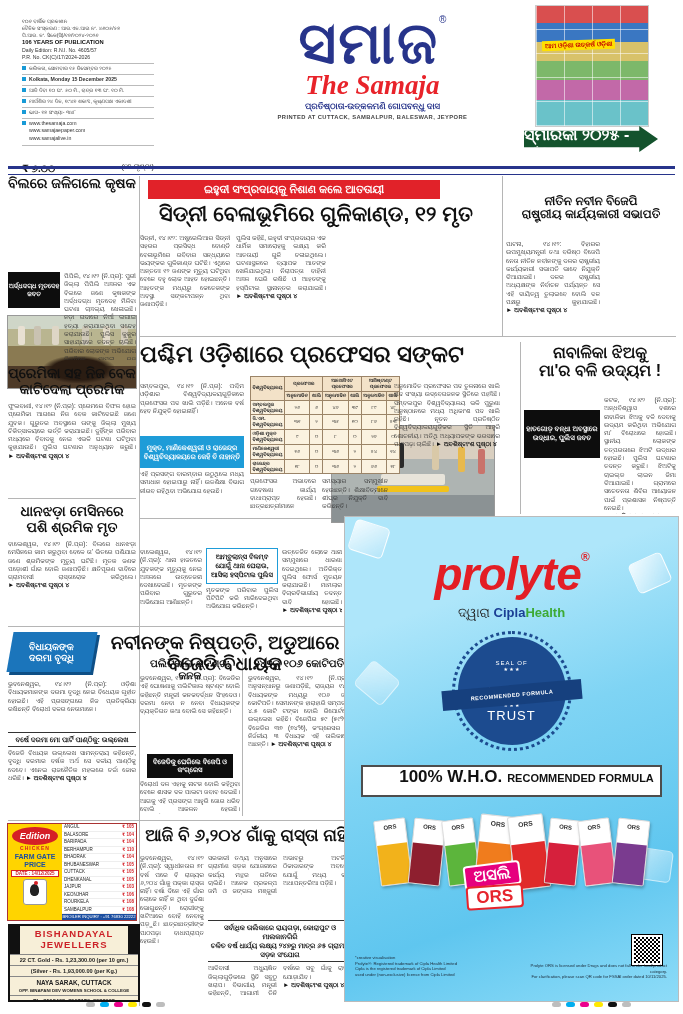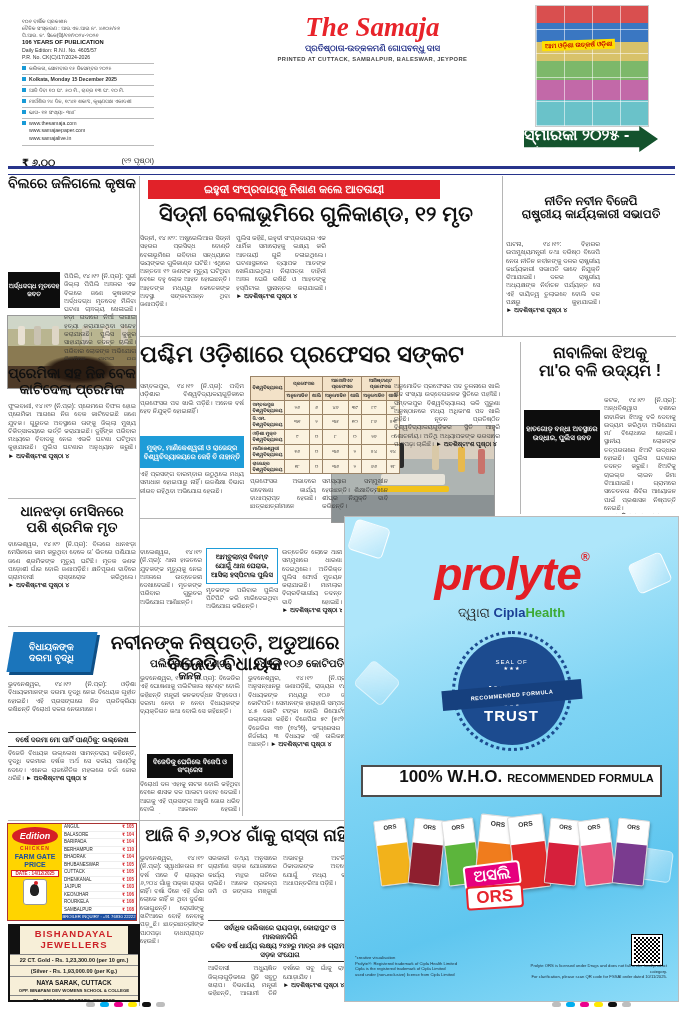--- a/index.html
+++ b/index.html
@@ -134,27 +134,30 @@
         </div>
       </div>
     <div class="bullet">
       <span class="sq"></span>
       <span>
         <div>www.thesamaja.com</div>
         <div>www.samajaepaper.com</div>
         <div>www.samajalive.in</div>
       </span>
     </div>
-    <div style="display:flex;justify-content:space-between;border-top:1px solid #bbb;margin-top:2px;padding-top:10px;">
+    <div style="display:flex;justify-content:space-between;border-top:1px solid #bbb;margin-top:2px;padding-top:16px;">
       <span style="font-weight:bold;font-size:10px;color:#111;">₹ ୬.୦୦</span>
       <span style="font-size:7.5px;color:#111;">(୧୨ ପୃଷ୍ଠା)</span>
     </div>
   </div>
 
   <div class="abs masthead" style="left:245px;top:14px;width:255px;">
+    <div>
+      <span class="mast-title">ସମାଜ</span><span style="font-size:10px;color:#27348b;vertical-align:top;">®</span>
+    </div>
     <div class="mast-sub">The Samaja</div>
     <div class="mast-tag">ପ୍ରତିଷ୍ଠାତା-ଉତ୍କଳମଣି ଗୋପବନ୍ଧୁ ଦାସ</div>
     <div class="mast-printed">PRINTED AT CUTTACK, SAMBALPUR, BALESWAR, JEYPORE</div>
   </div>
 
   <div class="abs promo-cover" style="left:536px;top:6px;width:112px;height:120px;">
     <div class="promo-grid"></div>
     <div class="promo-chip">ଆମ ଓଡ଼ିଶା ଉତ୍କର୍ଷ ଓଡ଼ିଶା</div>
   </div>
   <div class="abs promo-arrow" style="left:524px;top:126px;width:134px;height:26px;">
@@ -448,21 +451,21 @@
     <div class="pro-by" style="margin-top:8px;">
       <span>ଦ୍ୱାରା</span> <span class="c">Cipla</span><span class="h">Health</span>
     </div>
     <div class="seal" style="width:108px;height:108px;margin:10px auto 0;">
       <div class="seal-in">
         <div class="ribbon">RECOMMENDED FORMULA</div>
         <div style="font-size:6px;letter-spacing:1px;">SEAL OF</div>
         <div style="font-size:5px;">★ ★ ★</div>
         <div style="font-size:14px;font-weight:bold;margin-top:12px;">W.H.O.</div>
         <div style="font-size:5px;margin-top:2px;">★ ★ ★</div>
-        <div style="font-size:15px;font-weight:bold;letter-spacing:1px;">TRUST</div>
+        <div style="font-size:13px;font-weight:normal;letter-spacing:1px;">TRUST</div>
       </div>
     </div>
     <div class="banner" style="margin:14px 16px 0;height:28px;">
       <span style="font-size:17px;font-weight:bold;">100% W.H.O.</span>
       <span style="font-size:11px;font-weight:bold;">RECOMMENDED FORMULA</span>
     </div>
     <div id="packs" style="display:flex;justify-content:center;align-items:flex-end;gap:2px;margin-top:14px;height:74px;">
         <div class="pack" style="transform: rotate(-7deg) scale(1);">
           <span class="ors">ORS</span>
           <span class="clr" style="background: rgb(242, 178, 27);"></span>

